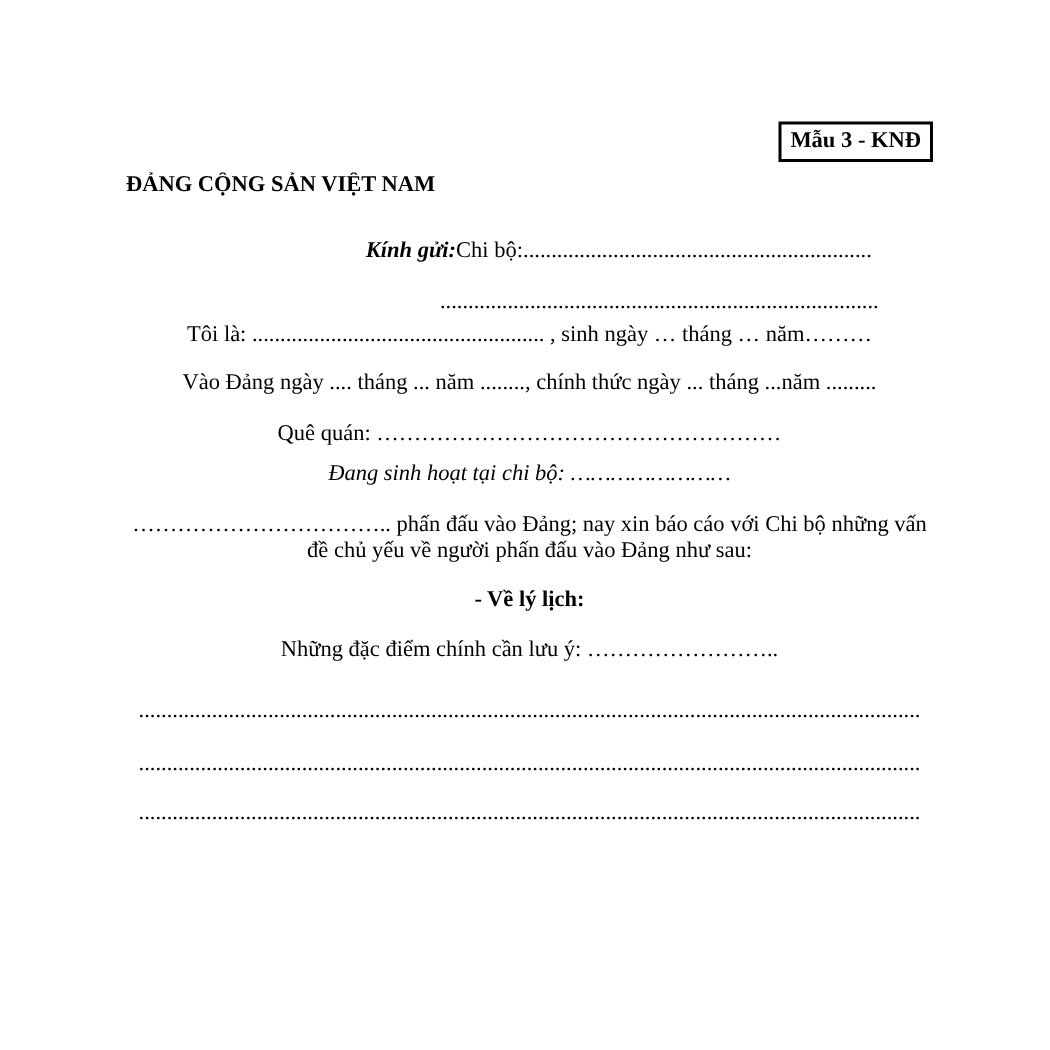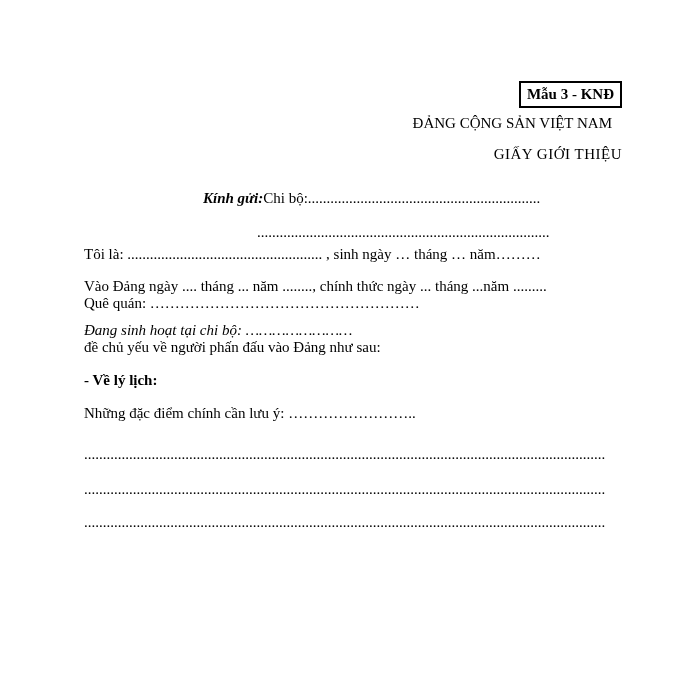--- a/index.html
+++ b/index.html
@@ -16,86 +16,87 @@
     background: #ffffff;
     color: #000000;
     font-family: "Liberation Serif", "DejaVu Serif", serif;
     font-size: 15px;
     line-height: 17px;
     overflow: hidden;
   }
   .line {
     white-space: nowrap;
     overflow: hidden;
+    text-align: center;
   }
   .stamp {
     width: fit-content;
     margin-left: auto;
     border: 2px solid #000000;
     padding: 2px 6px 3px 6px;
     font-weight: bold;
     line-height: 18px;
     white-space: nowrap;
   }
   .center {
-    text-align: right;
-    font-weight: normal;
+    text-align: left;
+    font-weight: bold;
   }
   .t1 { margin-top: 7px; }
   .t1 .underlined {
     border-bottom: 2px solid #000000;
     padding-right: 10px;
     padding-bottom: 1px;
   }
   .t2 { margin-top: 14px; letter-spacing: 0.5px; }
   .t3 { margin-top: 17px; }
   .salutation { margin-top: 27px; margin-left: 119px; }
   .salutation .bold-italic { font-weight: bold; font-style: italic; }
   .sal2 { margin-top: 17px; margin-left: 173px; }
   .m5  { margin-top: 5px; }
   .m14 { margin-top: 10px; font-style: italic; }
   .m15 { margin-top: 15px; }
   .m16 { margin-top: 16px; }
-  .m17 { }
+  .m17 { margin-top: 17px; }
   .m18 { margin-top: 18px; }
   .m24 { margin-top: 24px; }
   .bold { font-weight: bold; }
 </style>
 </head>
 <body>
 
 <div class="page">
 
   <div class="stamp line">
     <span>Mẫu 3 - KNĐ</span>
   </div>
 
   <div class="center t1 line">
     <span class="underlined">ĐẢNG CỘNG SẢN VIỆT NAM</span>
   </div>
 
-  <div class="center t2 line">GIẤY GIỚI THIỆU</div>
 
 
   <div class="salutation line">
     <span class="bold-italic">Kính gửi:</span><span>Chi bộ:..............................................................</span>
   </div>
 
   <div class="sal2 line">..............................................................................</div>
 
   <div class="m5 line">Tôi là: .................................................... , sinh ngày … tháng … năm………</div>
 
   <div class="m15 line">Vào Đảng ngày .... tháng ... năm ........, chính thức ngày ... tháng ...năm .........</div>
 
 
   <div class="m17 line">Quê quán: ………………………………………………</div>
 
   <div class="m14 line">Đang sinh hoạt tại chi bộ: ……………………</div>
 
   <div class="m17">
+    <div class="line">…………………………….. phấn đấu vào Đảng; nay xin báo cáo với Chi bộ những vấn</div>
     <div class="line">đề chủ yếu về người phấn đấu vào Đảng như sau:</div>
   </div>
 
   <div class="m16 bold line">- Về lý lịch:</div>
 
   <div class="m16 line">Những đặc điểm chính cần lưu ý: ……………………..</div>
 
   <div class="m24 line">...........................................................................................................................................</div>
   <div class="m18 line">...........................................................................................................................................</div>
   <div class="m16 line">...........................................................................................................................................</div>

